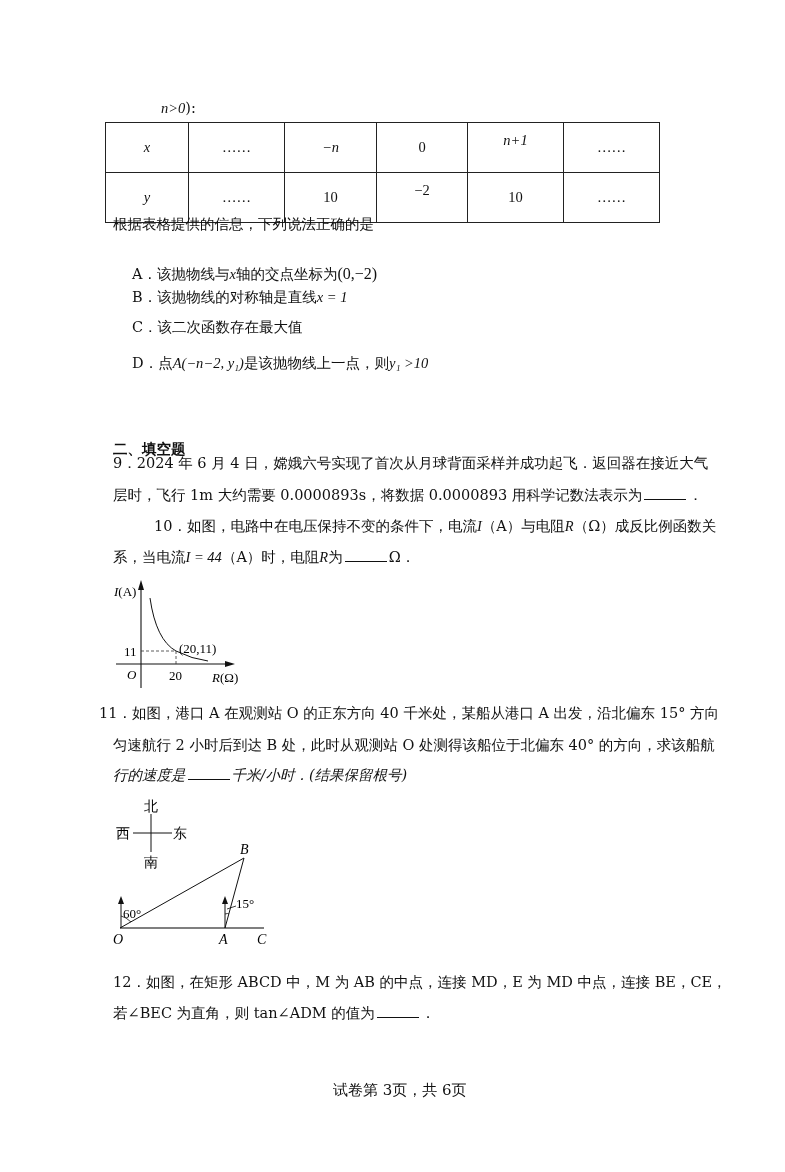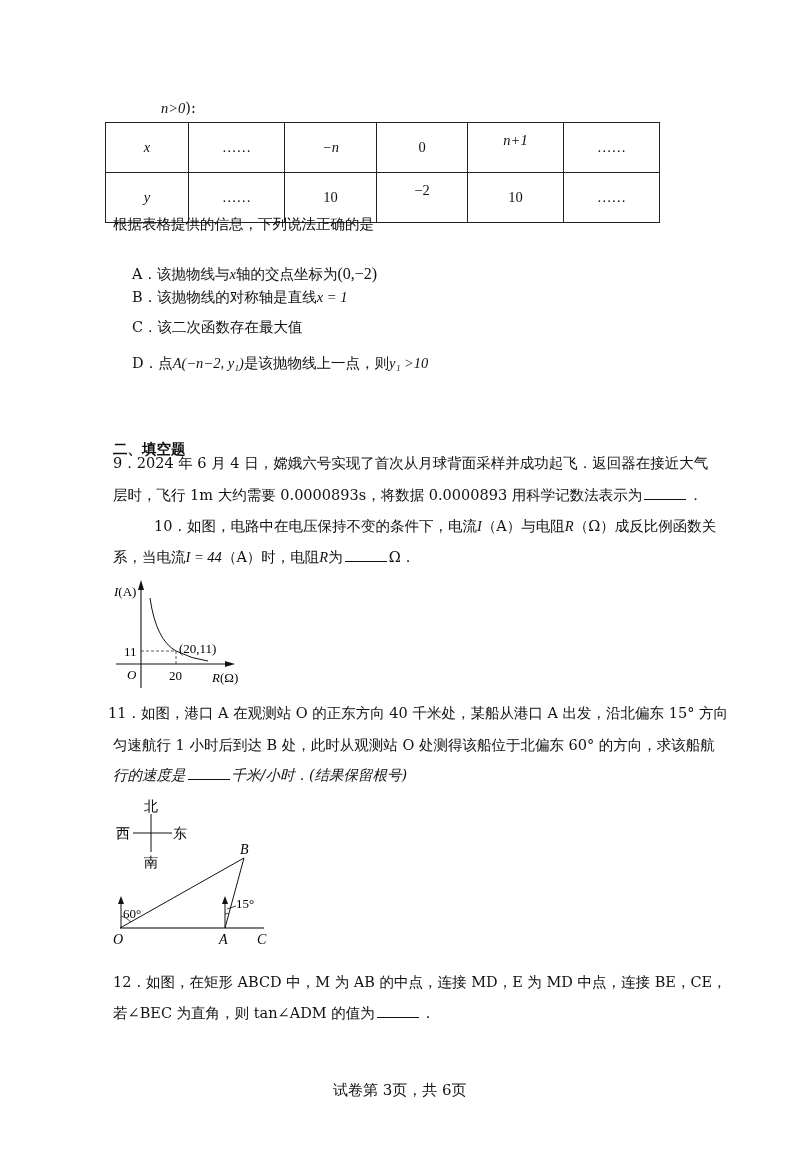--- a/index.html
+++ b/index.html
@@ -117,24 +117,24 @@
   <line x1="227" y1="909" x2="236" y2="906" stroke="#111" stroke-width="0.8"></line>
 
   <text x="123" y="918" font-size="13">60°</text>
   <text x="236" y="908" font-size="13">15°</text>
   <text x="113" y="944" font-size="14" font-style="italic">O</text>
   <text x="219" y="944" font-size="14" font-style="italic">A</text>
   <text x="257" y="944" font-size="14" font-style="italic">C</text>
   <text x="240" y="854" font-size="14" font-style="italic">B</text>
 </svg>
 
-<div class="abs t" style="left:108px; top:703px;">
+<div class="abs t" style="left:99px; top:703px;">
   <span>11．</span><span>如图，港口 A 在观测站 O 的正东方向 40 千米处，某船从港口 A 出发，沿北偏东 15° 方向</span>
 </div>
-<div class="abs t" style="left:113px; top:735px;">匀速航行 1 小时后到达 B 处，此时从观测站 O 处测得该船位于北偏东 60° 的方向，求该船航</div>
+<div class="abs t" style="left:113px; top:735px;">匀速航行 2 小时后到达 B 处，此时从观测站 O 处测得该船位于北偏东 40° 的方向，求该船航</div>
 <div class="abs t" style="left:113px; top:765px;font-style:italic;">
   <span>行的速度是</span><span class="blank"></span><span>千米/小时．(结果保留根号)</span>
 </div>
 
 <div class="abs t" style="left:113px; top:972px;">
   <span>12．</span><span>如图，在矩形 ABCD 中，M 为 AB 的中点，连接 MD，E 为 MD 中点，连接 BE，CE，</span>
 </div>
 <div class="abs t" style="left:113px; top:1003px;">
   <span>若∠BEC 为直角，则 tan∠ADM 的值为</span><span class="blank"></span><span>．</span>
 </div>

